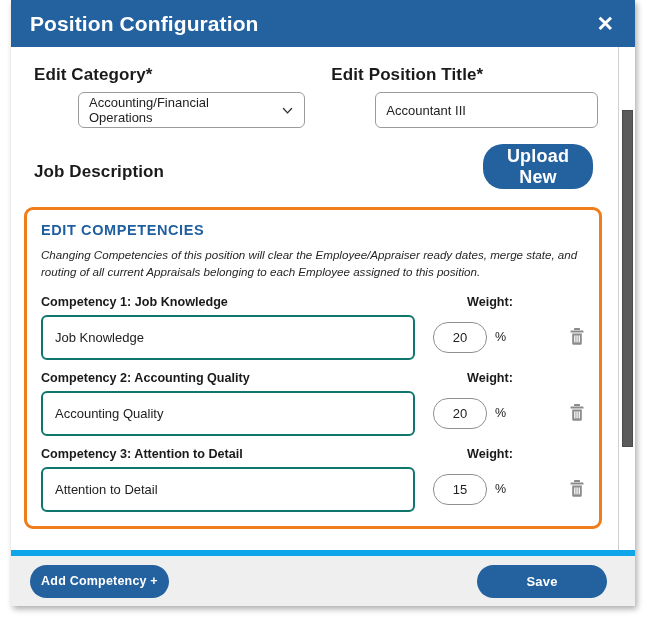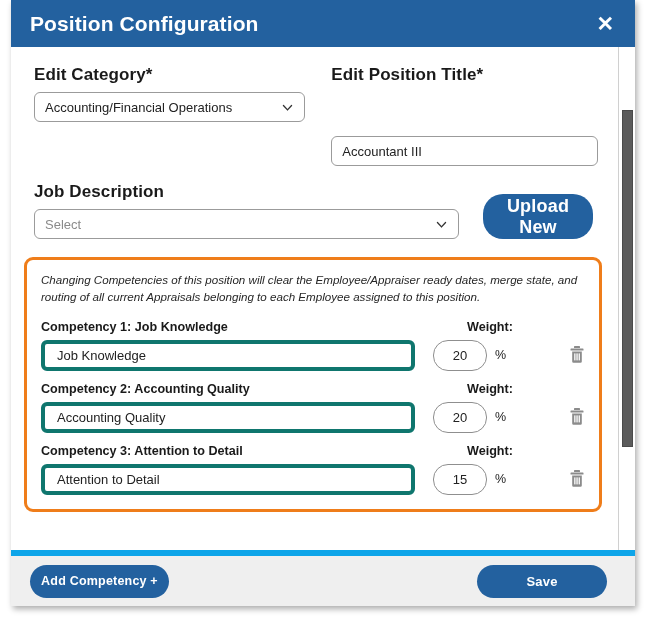--- a/index.html
+++ b/index.html
@@ -79,41 +79,42 @@
 
   .field-row {
     display: flex;
     gap: 26px;
   }
   .field {
     display: flex;
     flex-direction: column;
   }
   .field-cat { width: 288px; }
-  .field-title { width: 283px; gap: 44px; }
+  .field-title { width: 283px; }
 
   label.fl {
     font-size: 17px;
     font-weight: bold;
     color: #1a1a1a;
     margin-bottom: 7px;
     letter-spacing: .1px;
   }
 
   .ctl {
-    height: 30px;
+    height: 36px;
     border: 1px solid #9b9b9b;
     border-radius: 6px;
     background: #fff;
     display: flex;
     align-items: center;
     padding: 0 10px;
     font-size: 13px;
     color: #222;
     box-sizing: border-box;
+    margin-left: 44px;
   }
   .ctl.select { justify-content: space-between; cursor: pointer; }
   .ctl .ph { color: #8a8a8a; }
   .chev {
     width: 13px; height: 13px;
     flex: 0 0 auto;
     margin-left: 6px;
   }
   .chev svg { display:block; }
 
@@ -187,22 +188,22 @@
     font-weight: bold;
     color: #1a1a1a;
   }
 
   .comp-inputs {
     display: flex;
     align-items: center;
   }
   .comp-name-input {
     flex: 1 1 auto;
-    height: 31px;
-    border: 4px solid #0f766e;
+    height: 45px;
+    border: 2px solid #0f766e;
     border-radius: 6px;
     background: #fff;
     font-family: "Liberation Sans", sans-serif;
     font-size: 13px;
     color: #222;
     padding: 0 12px;
     box-sizing: border-box;
     outline: none;
   }
   .weight-wrap {
@@ -322,35 +323,28 @@
               <div class="ctl">
                 <span>Accountant III</span>
               </div>
             </div>
 
           </div>
 
           <div class="jd-row">
             <div class="field jd-field">
               <label class="fl">Job Description</label>
-              <div class="ctl select">
-                <span class="ph">Select</span>
-                <span class="chev">
-                  <svg viewBox="0 0 16 16" width="13" height="13">
-                      <path d="M3 5.5 L8 11 L13 5.5" fill="none" stroke="#333" stroke-width="1.6" stroke-linecap="round" stroke-linejoin="round"></path>
-                    </svg>
-                </span>
-              </div>
             </div>
             <button class="btn btn-upload">Upload New</button>
           </div>
 
         </div>
 
         <div class="comp-panel">
+          <div class="comp-head">EDIT COMPETENCIES</div>
           <div class="comp-note">Changing Competencies of this position will clear the Employee/Appraiser ready dates, merge state, and routing of all current Appraisals belonging to each Employee assigned to this position.</div>
 
           <div class="comp-row">
             <div class="comp-labels">
               <div class="comp-label">Competency 1: Job Knowledge</div>
               <div class="weight-label">Weight:</div>
             </div>
             <div class="comp-inputs">
               <input class="comp-name-input" type="text" value="Job Knowledge" style="">
               <div class="weight-wrap">

